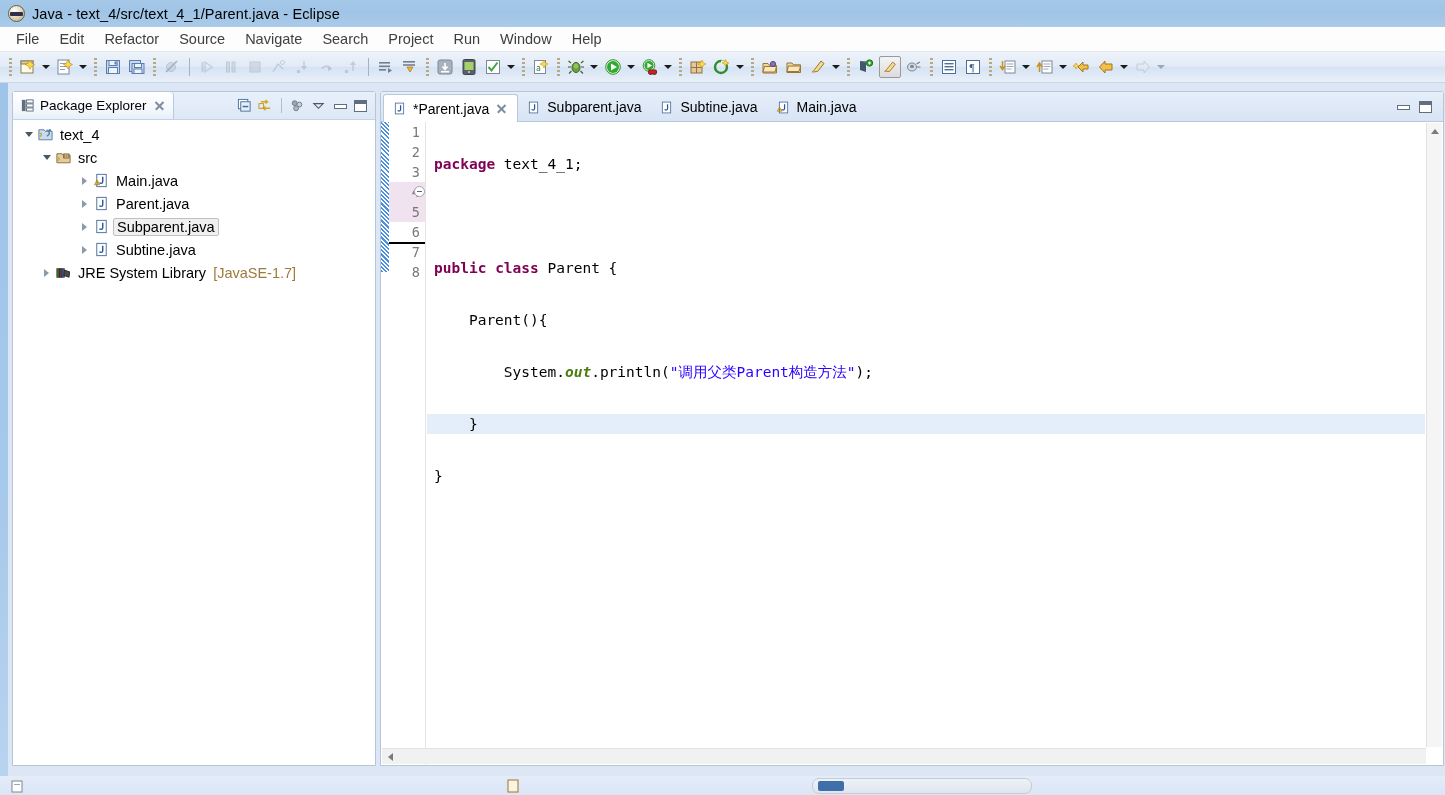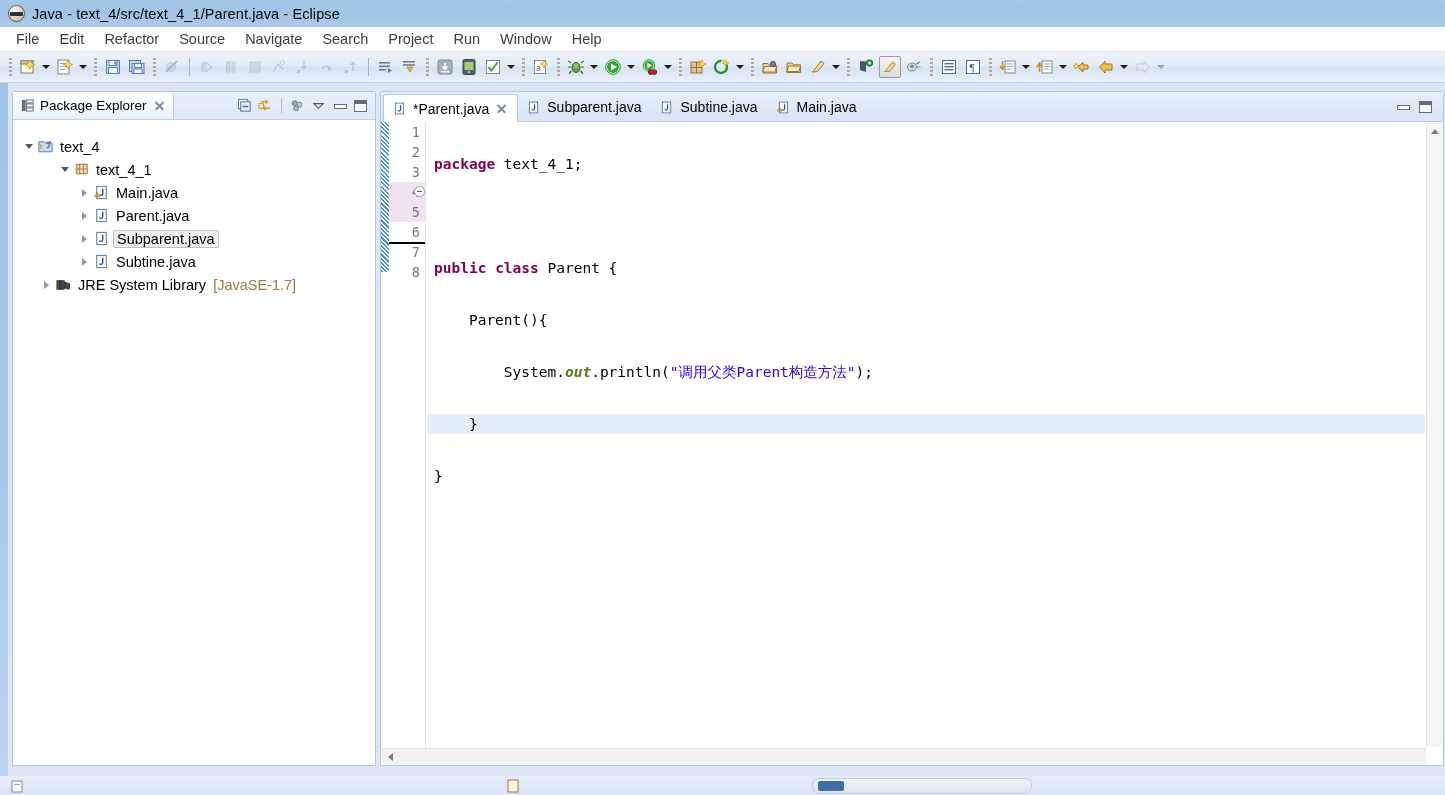--- a/index.html
+++ b/index.html
@@ -143,21 +143,21 @@
     padding-right: 5px; gap: 2px;
   }
   .vt-btn {
     width: 19px; height: 19px; display:flex; align-items:center; justify-content:center;
     border-radius:2px;
   }
   .vt-sep { width:1px; height:15px; background:#b0c0d2; margin:0 4px; }
 
   .tree {
     position: absolute; left:0; right:0; top:28px; bottom:0;
-    background:#fff; padding-top: 15px; overflow:hidden;
+    background:#fff; padding-top: 3px; overflow:hidden;
   }
   .trow {
     display:flex; align-items:center; height:23px;
     font-size:14.5px; color:#000; white-space:nowrap;
     padding-left: 8px;
   }
   .expander {
     width:15px; height:23px; display:flex; align-items:center; justify-content:center;
     flex:0 0 auto;
   }
@@ -726,34 +726,35 @@
             <svg width="17" height="17" viewBox="0 0 18 18">
               <path d="M2 4 h5.5 l1.2 1.6 h7.3 v9 h-14 z" fill="#c9dcee" stroke="#5f7f9f"></path>
               <path d="M10 4.5 q3 0 3 3 q0 2.4 -2.6 3.1" fill="none" stroke="#5a82ab" stroke-width="1.5"></path>
               <circle cx="13.6" cy="4.4" r="1.3" fill="#5a82ab"></circle>
               <path d="M3 7.5 q1.6 0 1.6 1.8 q0 1.6 -1.6 1.6" fill="none" stroke="#d2a21c" stroke-width="1.4"></path>
             </svg>
           </span>
           <span class="tlabel">text_4</span>
         </div>
 
-
-        <div class="trow" style="padding-left:44px">
+        <div class="trow" style="padding-left:26px">
           <span class="expander">
               <span class="exp-open"></span>
             </span>
           <span class="ticon">
             <svg width="17" height="17" viewBox="0 0 18 18">
-              <rect x="4" y="3.5" width="11" height="10" fill="#f0ddb4" stroke="#8a6f3a"></rect>
-              <path d="M7 3.5 v10 M11 3.5 v10 M4 8.5 h11" stroke="#8a6f3a" stroke-width="0.8"></path>
-              <path d="M2.5 8.5 q1.6 0 1.6 1.9 q0 1.7 -1.6 1.7" fill="none" stroke="#d2a21c" stroke-width="1.4"></path>
+              <path d="M2 5 h5.5 l1.2 1.6 h7.3 v8 h-14 z" fill="#e3cda0" stroke="#8a6f3a"></path>
+              <path d="M9 5.2 h6 v4.4 h-6 z" fill="#f0ddb4" stroke="#8a6f3a"></path>
+              <path d="M10 5.2 v4.4 M12 5.2 v4.4 M14 5.2 v4.4 M9 7.4 h6" stroke="#8a6f3a" stroke-width="0.7"></path>
+              <path d="M3 9 q1.4 0 1.4 1.6 q0 1.5 -1.4 1.5" fill="none" stroke="#d2a21c" stroke-width="1.3"></path>
             </svg>
           </span>
-          <span class="tlabel">text_4_1</span>
-        </div>
+          <span class="tlabel">src</span>
+        </div>
+
 
         <div class="trow" style="padding-left:64px">
           <span class="expander">
               <span class="exp-closed"></span>
             </span>
           <span class="ticon">
             <svg width="17" height="17" viewBox="0 0 18 18">
               <rect x="4" y="2.5" width="10" height="13" fill="#fff" stroke="#4a6f9b"></rect>
               <path d="M10.3 5 v5.2 q0 1.8 -1.8 1.8 q-1.2 0 -1.6 -0.8" fill="none" stroke="#2b55a0" stroke-width="1.5"></path>
               <path d="M1.5 13.5 L4.3 8.5 L7.1 13.5 z" fill="#f5cf54" stroke="#9a7a16" stroke-width="0.7"></path>

